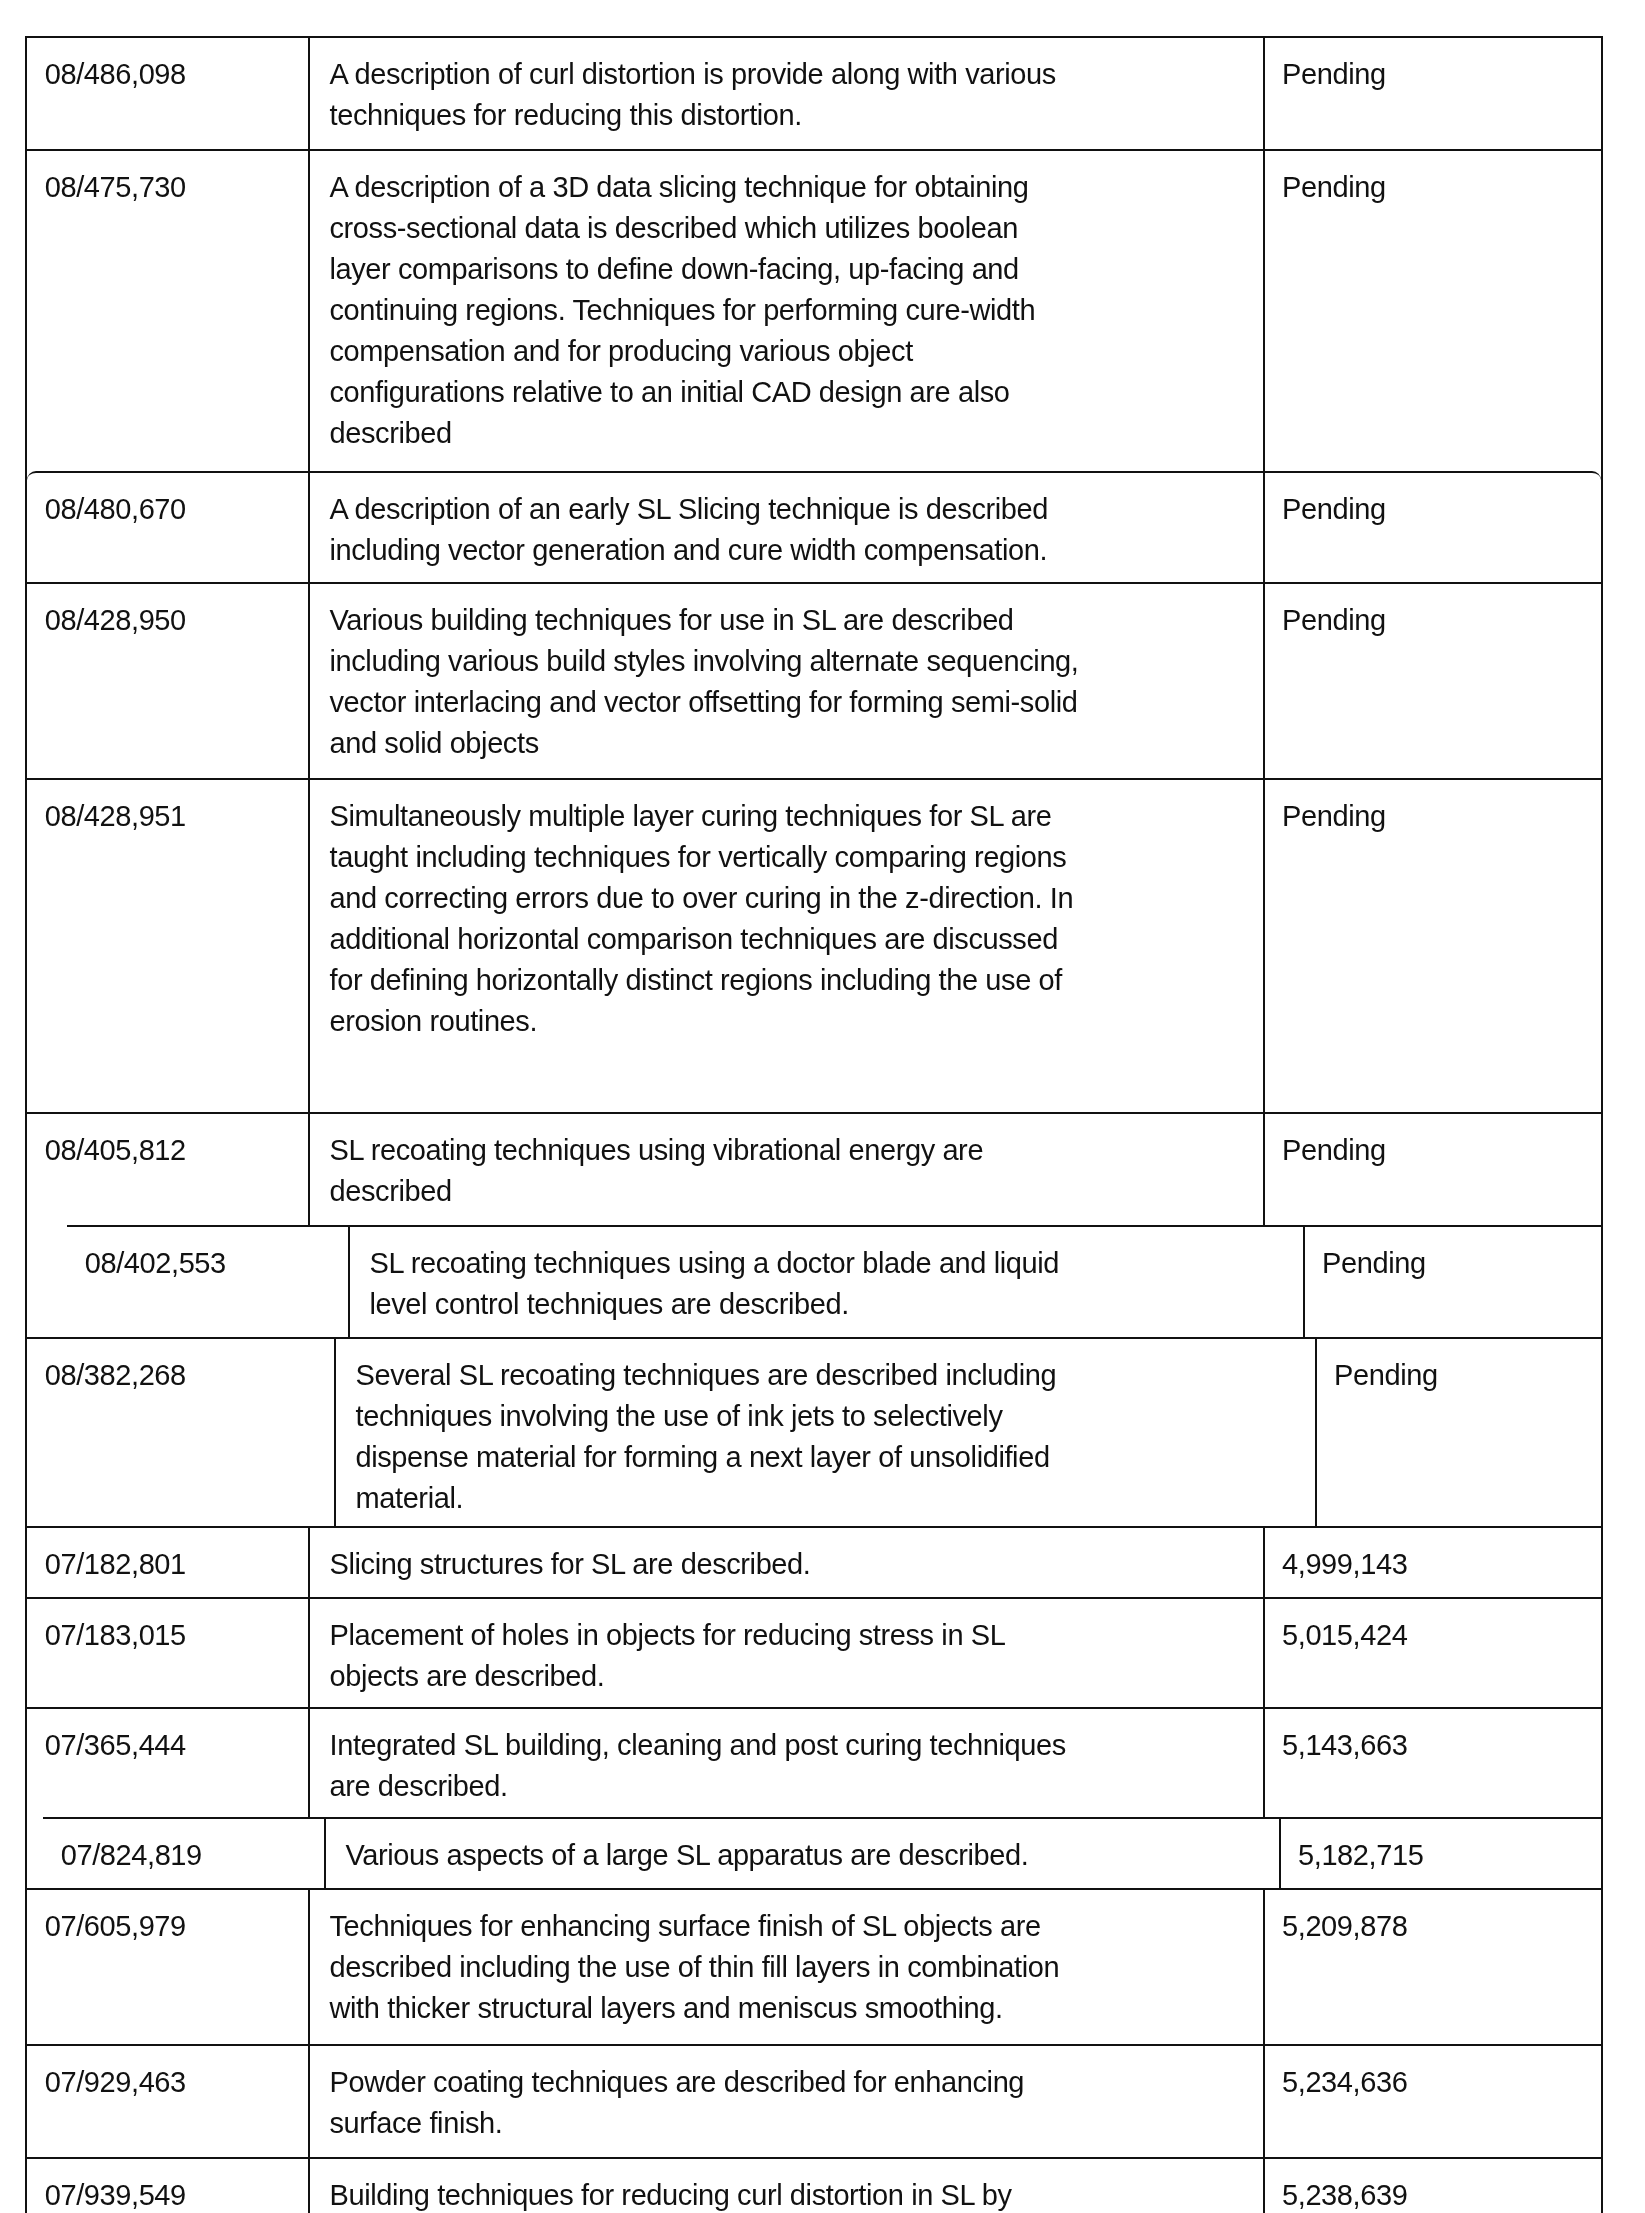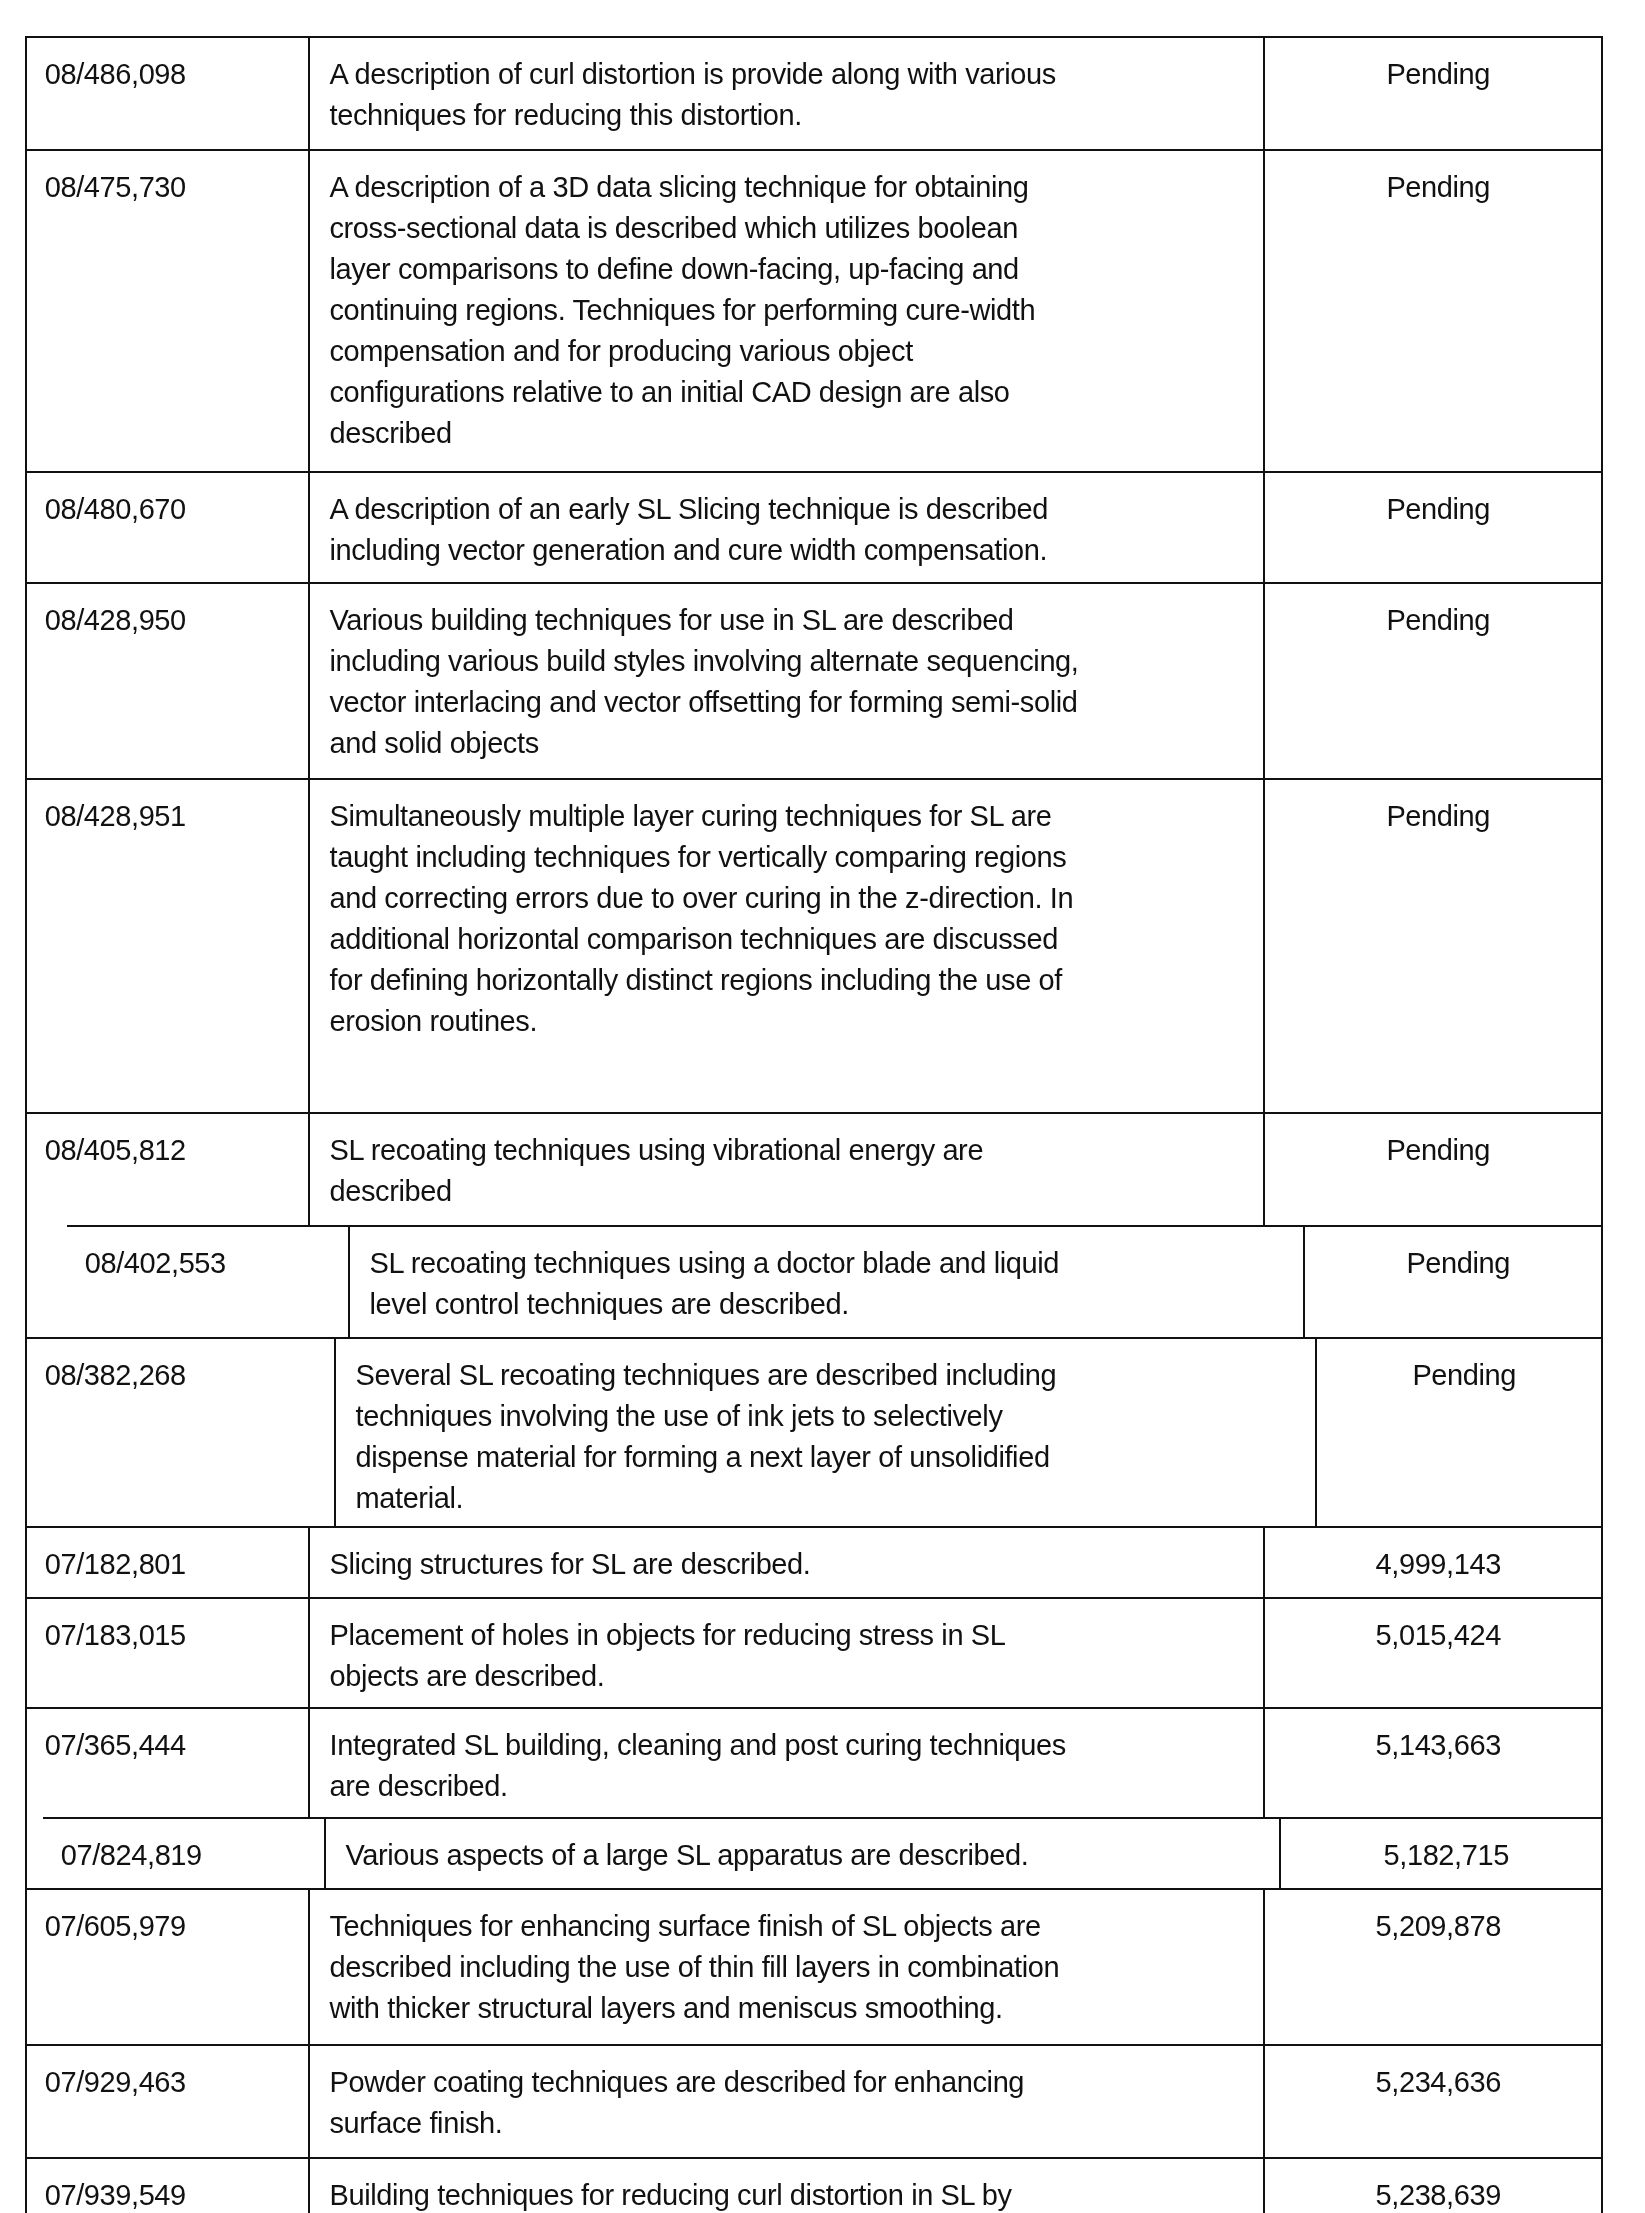--- a/index.html
+++ b/index.html
@@ -34,21 +34,21 @@
       box-sizing: border-box;
       padding: 16px 19.5px 0 19.5px;
       font-size: 29px;
       line-height: 41px;
       letter-spacing: -0.4px;
       white-space: normal;
       overflow: hidden;
     }
     .cell + .cell { border-left: 2.7px solid #111; }
     .cell.app { padding-left: 17.7px; }
-    .cell.status { padding-left: 30px; text-align: center; }
+    .cell.status { padding-left: 17px; }
     .desc-line { display: block; white-space: nowrap; }
   </style>
 </head>
 <body>
 
 <div class="table" id="tbl">
   <div class="row" style="height: 111px;">
     <div class="cell app">08/486,098</div>
     <div class="cell desc">
         <span class="desc-line">A description of curl distortion is provide along with various</span>
@@ -64,21 +64,21 @@
         <span class="desc-line">cross-sectional data is described which utilizes boolean</span>
         <span class="desc-line">layer comparisons to define down-facing, up-facing and</span>
         <span class="desc-line">continuing regions.  Techniques for performing cure-width</span>
         <span class="desc-line">compensation and for producing various object</span>
         <span class="desc-line">configurations relative to an initial CAD design are also</span>
         <span class="desc-line">described</span>
       </div>
     <div class="cell status">Pending</div>
   </div>
 
-  <div class="row" style="height: 111px;">
+  <div class="row" style="height: 111px; border-radius: 9px;">
     <div class="cell app">08/480,670</div>
     <div class="cell desc">
         <span class="desc-line">A description of an early SL Slicing technique is described</span>
         <span class="desc-line">including vector generation and cure width compensation.</span>
       </div>
     <div class="cell status">Pending</div>
   </div>
 
   <div class="row" style="height: 196px;">
     <div class="cell app">08/428,950</div>

